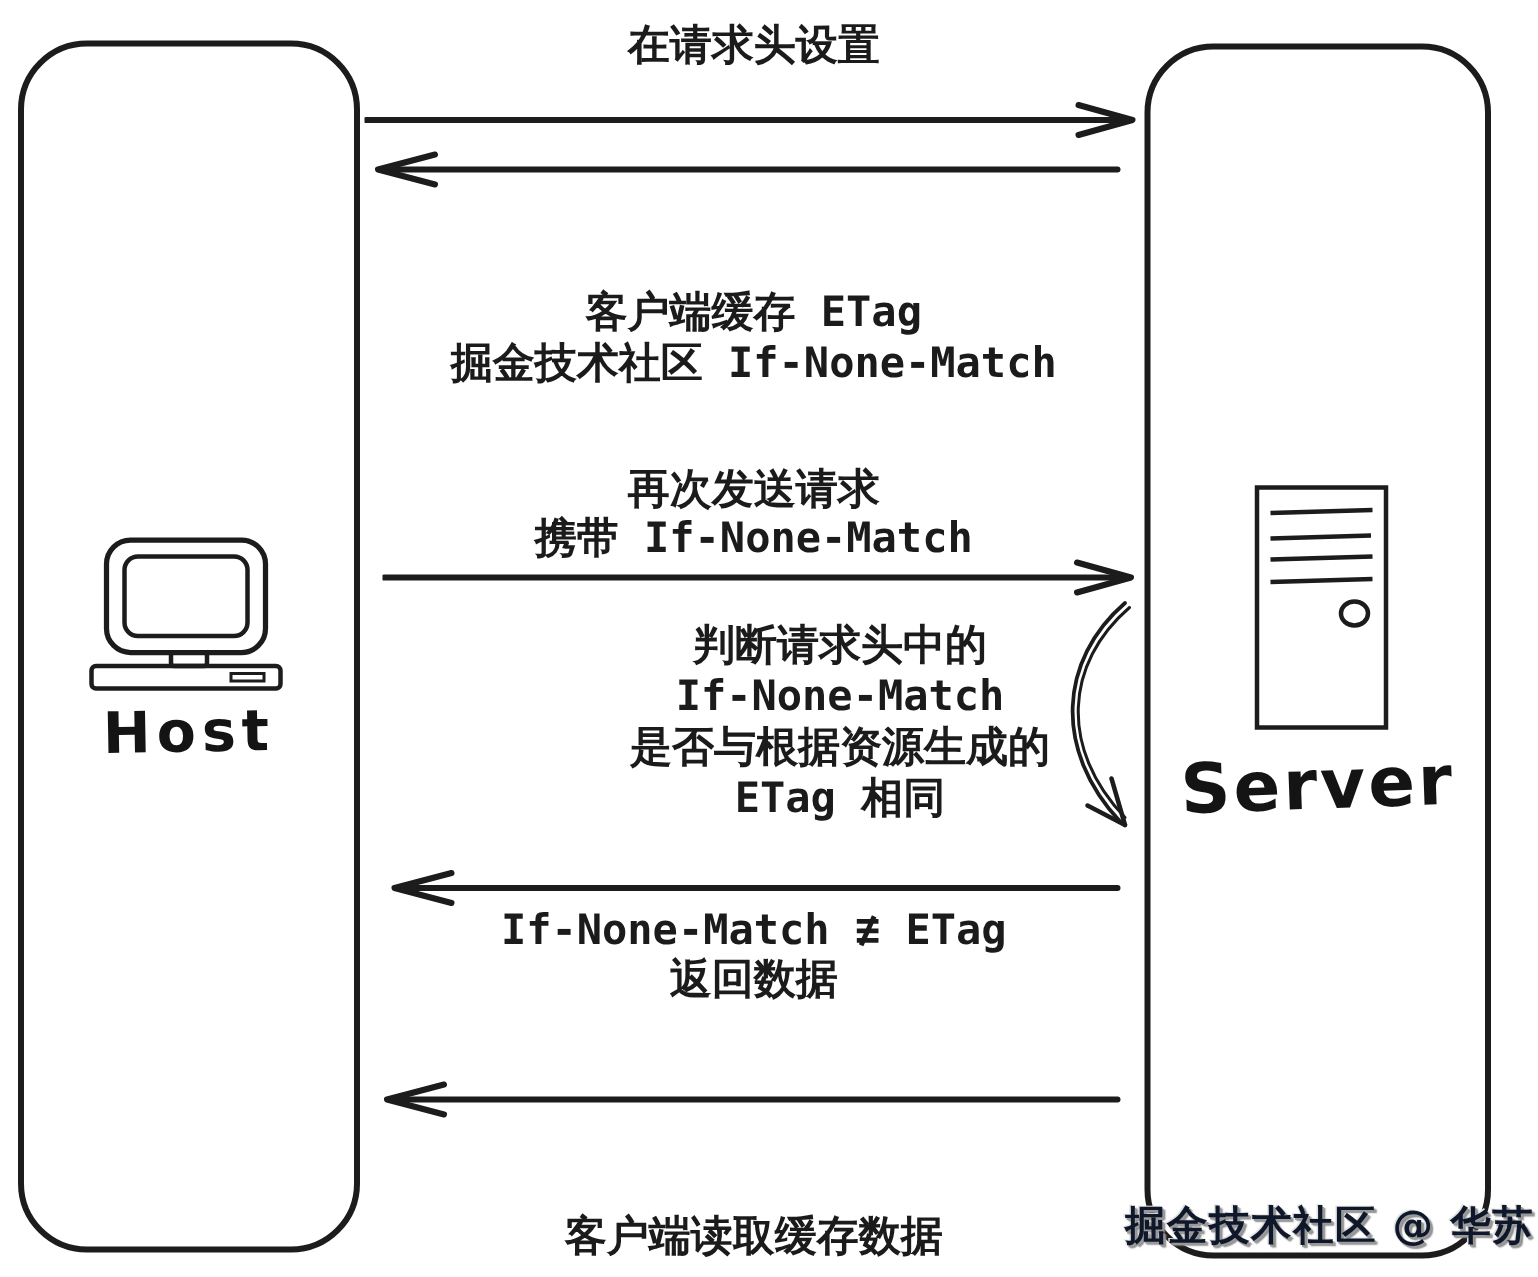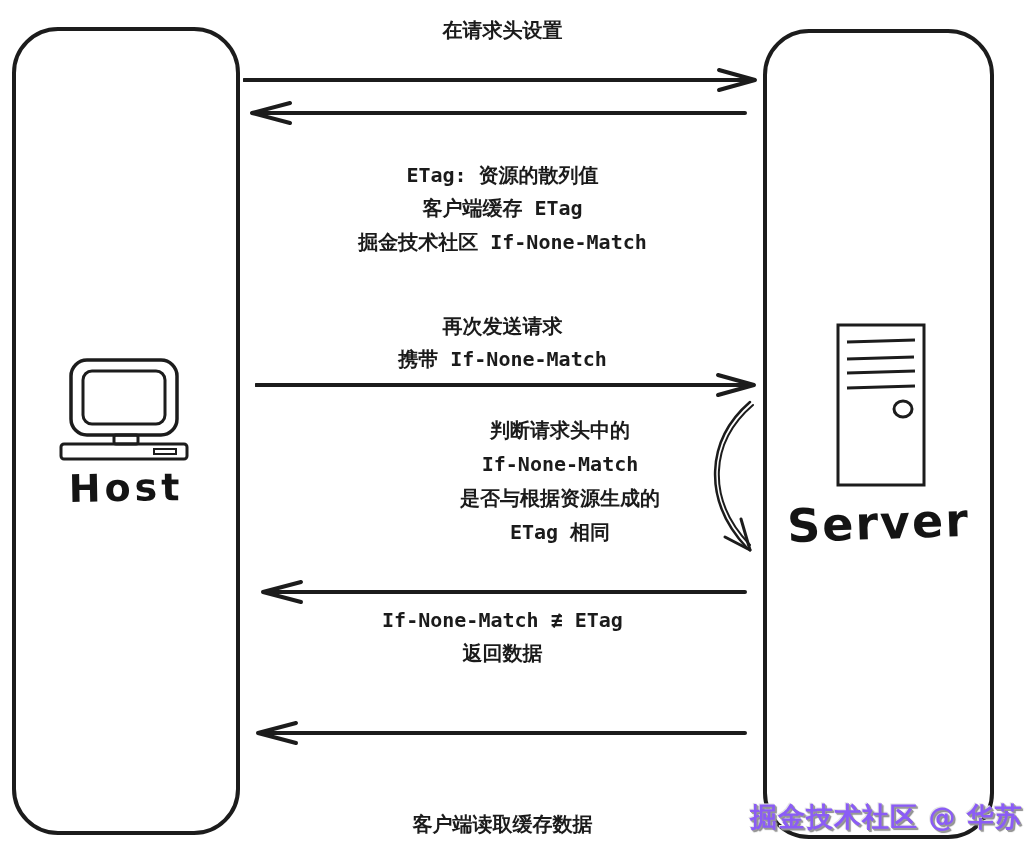--- a/index.html
+++ b/index.html
@@ -19,33 +19,33 @@
 
   .actor-label {
     position:absolute; text-align:center; font-weight:bold; color:#141414;
     font-family:"DejaVu Sans", sans-serif; white-space:nowrap;
   }
   .host-label   { left:12px;  top:466px; width:228px; font-size:38px; letter-spacing:4px; transform:rotate(-1deg); }
   .server-label { left:763px; top:496px; width:231px; font-size:46px; letter-spacing:2px; transform:rotate(-2deg); }
 
   .msg-line {
     position:absolute; left:243px; width:519px; text-align:center;
-    font-size:20px; line-height:32px; font-weight:600; white-space:nowrap;
+    font-size:28px; line-height:32px; font-weight:600; white-space:nowrap;
     font-family:"DejaVu Sans Mono","DejaVu Sans", sans-serif; color:#1b1b1b;
   }
   .judge { left:300px; width:520px; }
 
   .arrow { position:absolute; }
   .arrow path, .arrow line, .arrow polyline {
     stroke:#1c1c1c; fill:none; stroke-linecap:round; stroke-linejoin:round;
   }
 
   .watermark {
     position:absolute; left:750px; top:799px; z-index:6; white-space:nowrap;
-    font-size:27px; font-weight:bold; letter-spacing:1px; color:#8b5cf6;
+    font-size:27px; font-weight:bold; letter-spacing:1px; color:#0f172a;
     text-shadow:1px 1px 0 #9a9a9a, 2px 2px 1px #8c8c8c, -1px -1px 0 #e3e3e3;
     font-family:"DejaVu Sans", sans-serif;
   }
 </style>
 </head>
 <body>
 
 <div class="canvas">
 
   <div class="actor-box host-box"></div>
@@ -72,21 +72,20 @@
   <div class="msg-line" style="top:14px">在请求头设置</div>
   <svg class="arrow" style="left:243px; top:67px;" width="520" height="26" viewBox="0 0 520 26">
     <line x1="1" y1="13" x2="508" y2="13" stroke-width="4"></line>
     <polyline points="476,3 512,13 476,23" stroke-width="4"></polyline>
   </svg>
 
   <svg class="arrow" style="left:246px; top:100px;" width="502" height="26" viewBox="0 0 502 26">
     <line x1="10" y1="13" x2="499" y2="13" stroke-width="4"></line>
     <polyline points="44,3 6,13 44,23" stroke-width="4"></polyline>
   </svg>
-  <div class="msg-line" style="top:159px">ETag: 资源的散列值</div>
   <div class="msg-line" style="top:192px">客户端缓存 ETag</div>
   <div class="msg-line" style="top:226px">掘金技术社区 If-None-Match</div>
 
   <div class="msg-line" style="top:310px">再次发送请求</div>
   <div class="msg-line" style="top:343px">携带 If-None-Match</div>
   <svg class="arrow" style="left:255px; top:372px;" width="507" height="26" viewBox="0 0 507 26">
     <line x1="1" y1="13" x2="495" y2="13" stroke-width="4"></line>
     <polyline points="463,3 499,13 463,23" stroke-width="4"></polyline>
   </svg>
 

